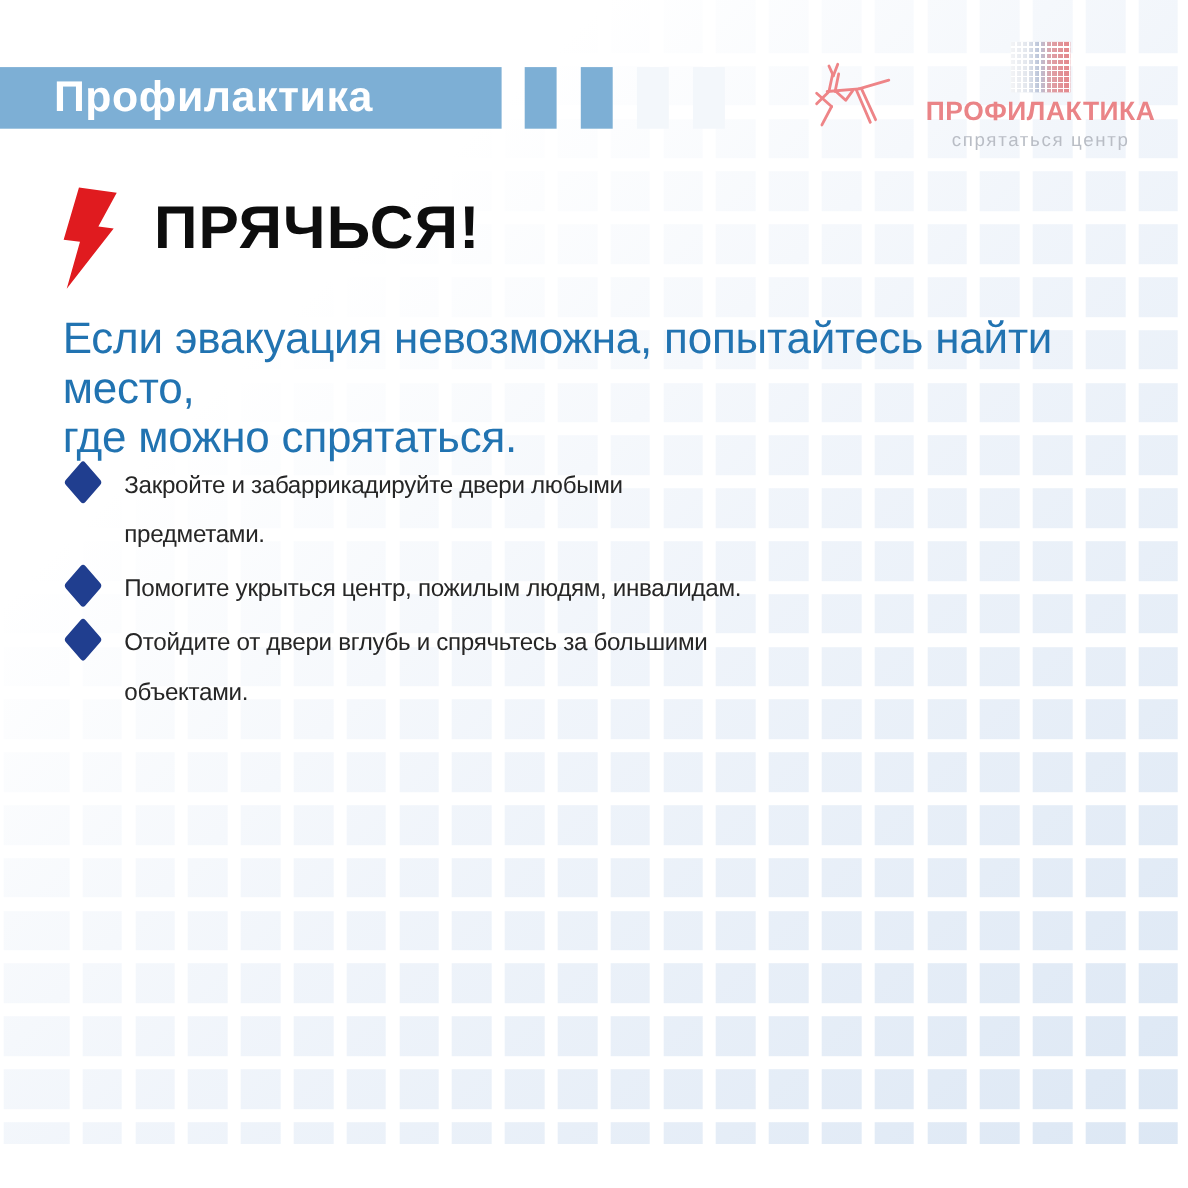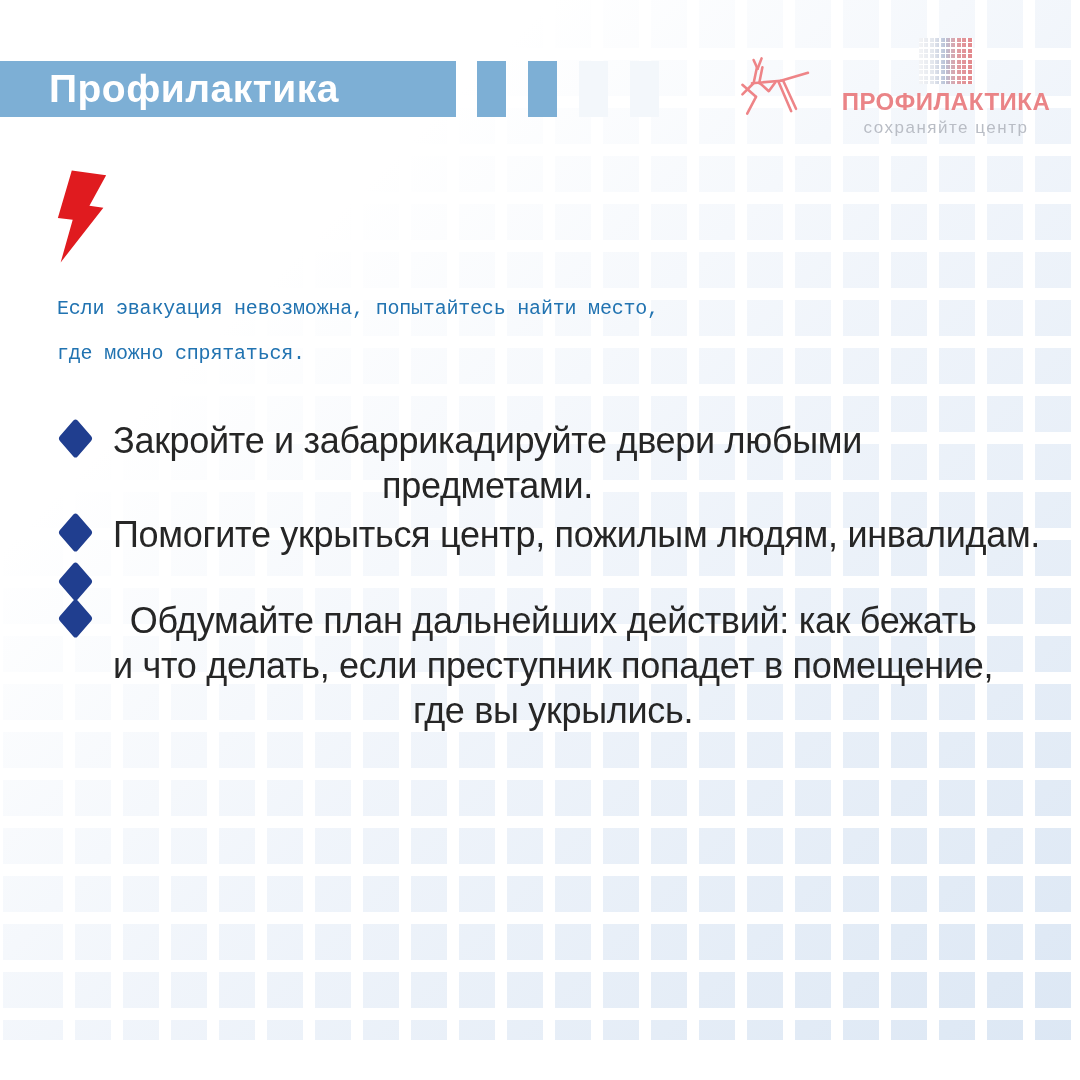--- a/index.html
+++ b/index.html
@@ -61,41 +61,41 @@
   
   .bolt-icon{position:absolute;left:56px;top:167px;width:52px;height:99px;}
   .page-title{
     position:absolute;left:140px;top:174px;margin:0;
     font-size:55px;font-weight:bold;color:#0d0d0d;letter-spacing:1px;
   }
 
   
   .intro{
     position:absolute;left:57px;top:286px;margin:0;width:960px;
-    font-size:20px;line-height:45px;color:#2173b1;
-    white-space:pre-line;letter-spacing:-0.2px;font-family:Liberation Mono, monospace;
+    font-size:40px;line-height:45px;color:#2173b1;
+    white-space:pre-line;letter-spacing:-0.2px;
   }
 
   
   .bullets{
     position:absolute;left:57px;top:418px;width:995px;
     margin:0;padding:0;list-style:none;
   }
   .bullets li{
     display:flex;align-items:flex-start;margin-bottom:4px;
   }
   .diamond-wrap{flex:0 0 37px;display:flex;justify-content:center;margin-top:8px;}
   .diamond{
     width:25px;height:25px;border-radius:3px;background:#203e8f;
     transform:scaleY(1.15) rotate(45deg);
   }
   .bullet-text{
     margin-left:19px;
-    font-size:36px;line-height:45px;color:#262626;
-    white-space:pre-line;letter-spacing:-0.3px;text-align:center;
+    font-size:22px;line-height:45px;color:#262626;
+    white-space:pre-line;letter-spacing:-0.3px;
   }
 </style>
 </head>
 <body>
 
 <div class="page">
   <div class="bg-pattern"></div>
 
   <div class="content-layer">
 
@@ -119,26 +119,27 @@
           <path d="M8 41 L25 56"></path>
         <path d="M25 56 L14 77"></path>
         <path d="M53 37 L69 74"></path>
           <path d="M59 36 L75 71"></path>
         <path d="M30 39 L41 49 L49 38"></path>
       </g>
     </svg>
     <div class="logo-block">
       <div class="logo-mosaic"></div>
       <div class="logo-name">ПРОФИЛАКТИКА</div>
-      <div class="logo-sub">сохраняйте центр</div>
+      <div class="logo-sub">спрятаться центр</div>
     </div>
 
     <svg class="bolt-icon" viewBox="0 0 56 99">
       <path d="M17 0 L54 5 L36 38 L51 40 L5 99 L18 53 L2 51 Z" fill="#e01b1f"></path>
     </svg>
+    <h1 class="page-title">ПРЯЧЬСЯ!</h1>
 
     <p class="intro">Если эвакуация невозможна, попытайтесь найти место,
 где можно спрятаться.</p>
 
     <ul class="bullets">
       <li>
         <span class="diamond-wrap">
             <span class="diamond"></span>
           </span>
         <span class="bullet-text">Закройте и забаррикадируйте двери любыми
@@ -147,25 +148,19 @@
       <li>
         <span class="diamond-wrap">
             <span class="diamond"></span>
           </span>
         <span class="bullet-text">Помогите укрыться центр, пожилым людям, инвалидам.</span>
       </li>
       <li>
         <span class="diamond-wrap">
             <span class="diamond"></span>
           </span>
-      </li>
-      <li>
-        <span class="diamond-wrap">
-            <span class="diamond"></span>
-          </span>
-        <span class="bullet-text">Обдумайте план дальнейших действий: как бежать
-и что делать, если преступник попадет в помещение,
-где вы укрылись.</span>
+        <span class="bullet-text">Отойдите от двери вглубь и спрячьтесь за большими
+объектами.</span>
       </li>
     </ul>
 
   </div>
 </div>
 
 </body></html>

